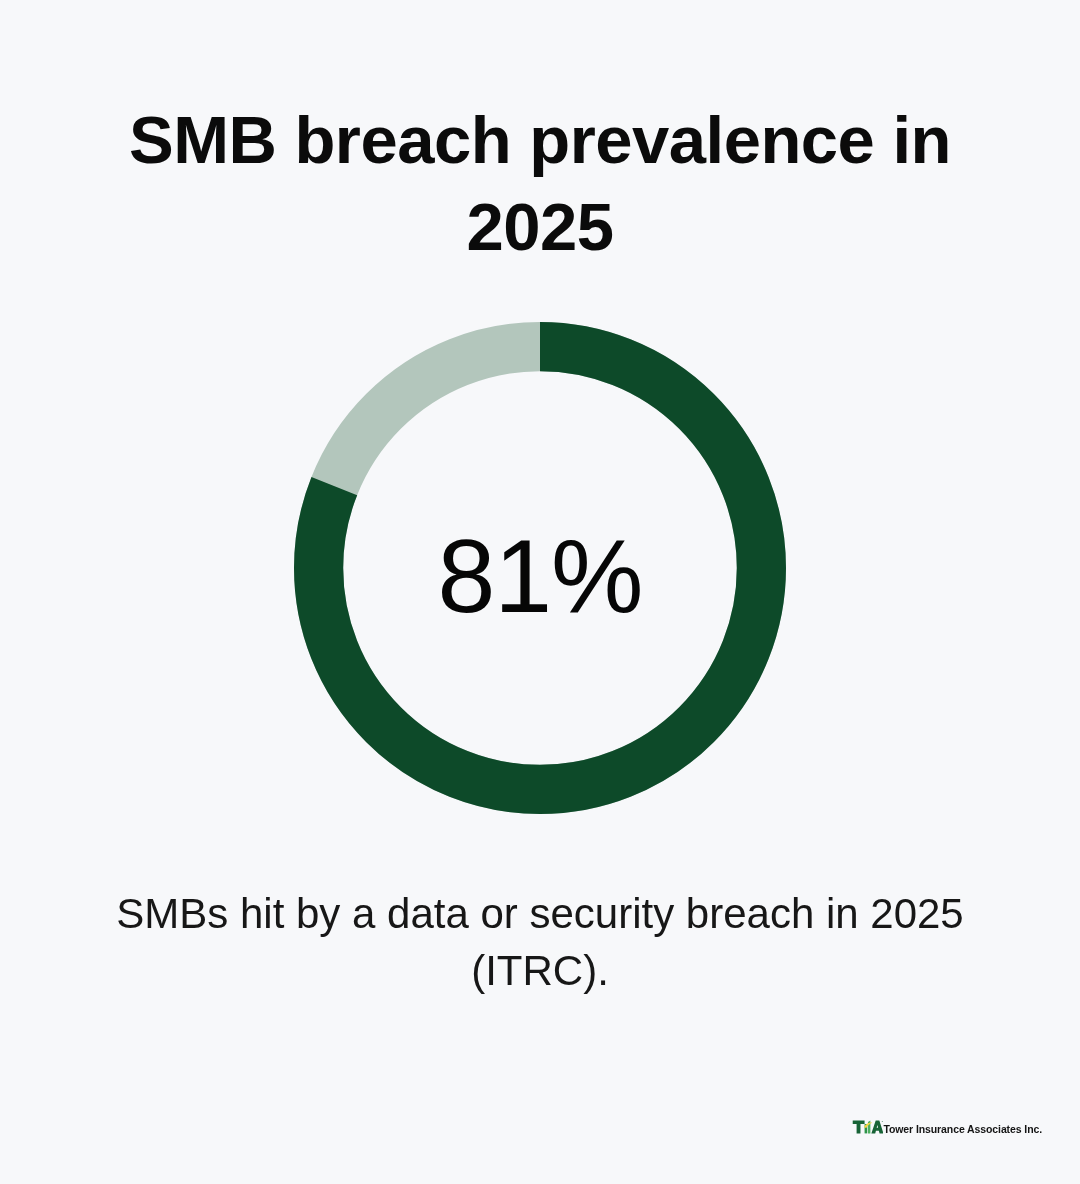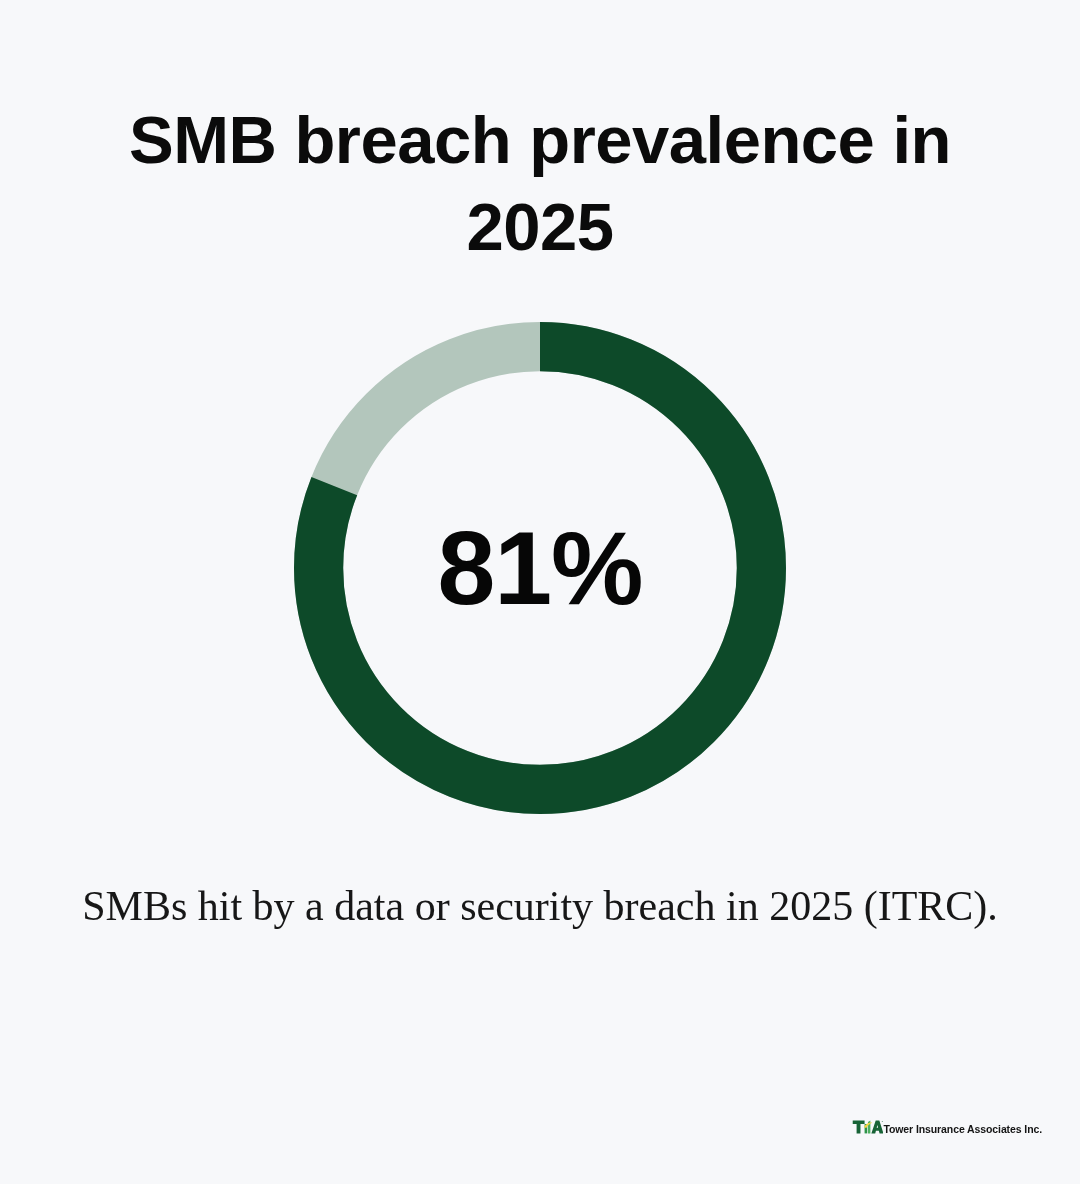--- a/index.html
+++ b/index.html
@@ -47,47 +47,46 @@
     height: 492px;
     margin-top: 52px;
   }
   .donut-svg {
     display: block;
     width: 492px;
     height: 492px;
   }
   .donut-center-label {
     position: absolute;
-    top: 0;
+    top: 8px;
     left: 0;
     width: 492px;
     height: 492px;
     display: flex;
     align-items: center;
     justify-content: center;
     font-size: 104px;
-    font-weight: bold;
+    font-weight: normal;
     color: #060606;
     letter-spacing: -1px;
     pointer-events: none;
   }
 
   
   .caption-block {
     width: 1000px;
     margin-top: 56px;
     text-align: center;
   }
   .chart-caption {
     font-size: 42px;
     font-weight: normal;
     line-height: 1.35;
     color: #171717;
-    margin: 8px;
-    font-family: Liberation Serif, serif;
+    margin: 16px;
   }
 
   
   .logo-block {
     position: absolute;
     right: 38px;
     bottom: 28px;
     width: 190px;
     display: flex;
     align-items: center;

